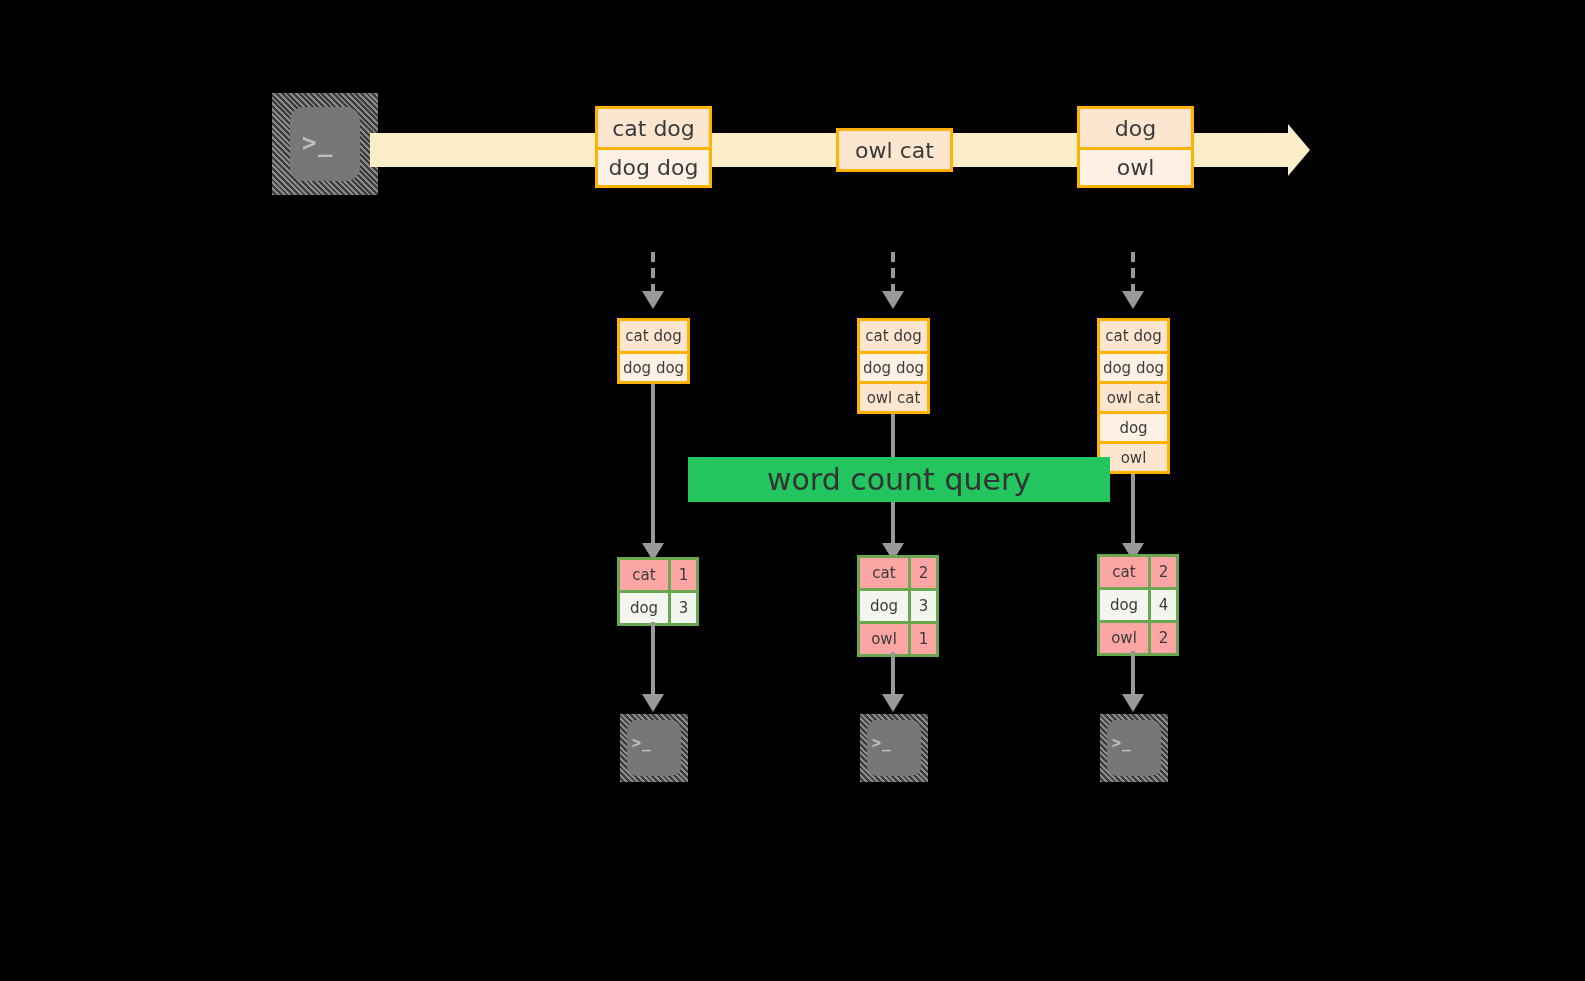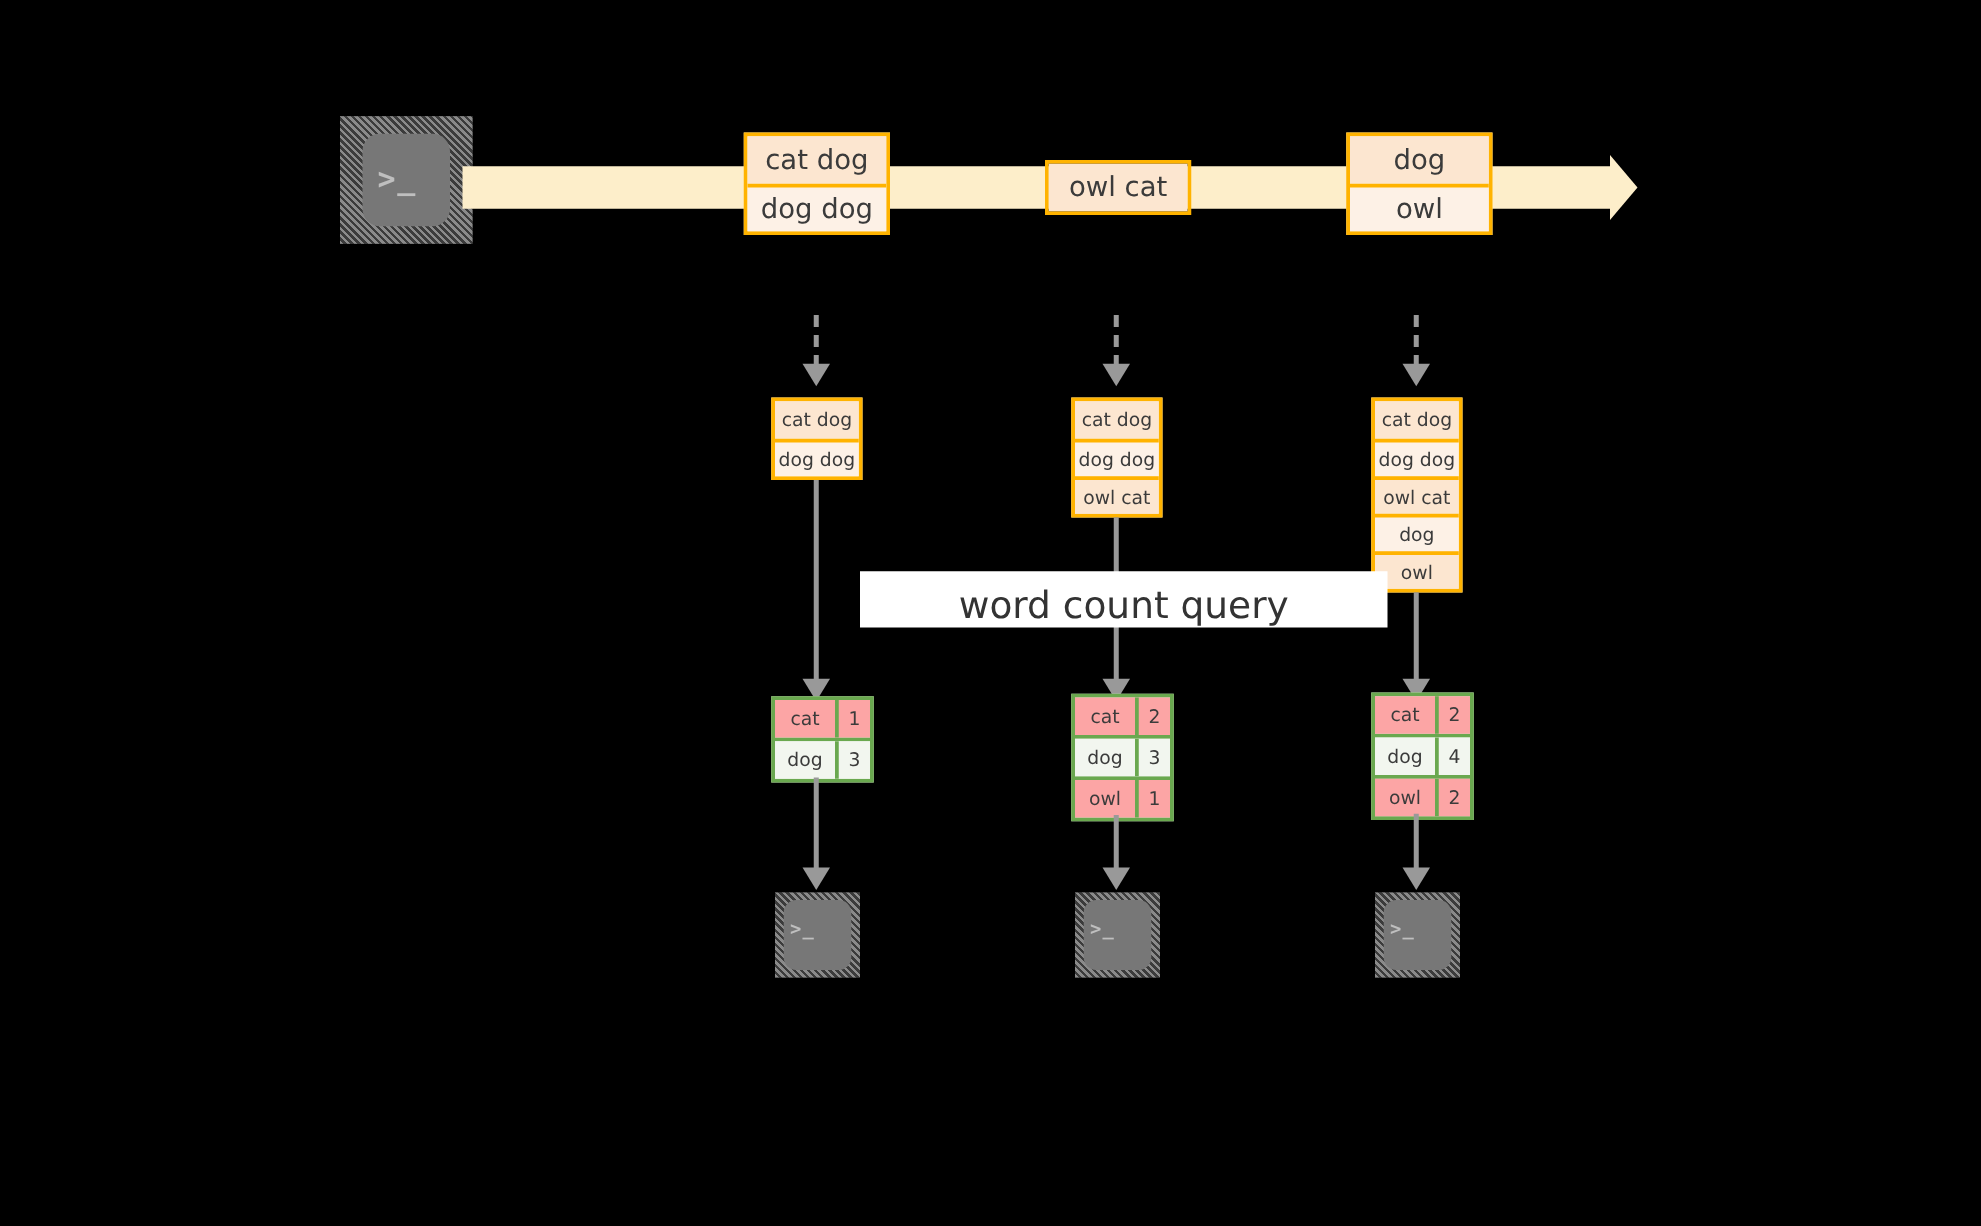--- a/index.html
+++ b/index.html
@@ -121,23 +121,23 @@
     width: 0;
     height: 0;
     border-style: solid;
     border-color: #999999 transparent transparent transparent;
     border-width: 18px 11px 0 11px;
   }
 
   
   .band {
     position: absolute;
-    background: #ffffff;
-    display: flex;
-    align-items: flex-end;
+    background: #22c55e;
+    display: flex;
+    align-items: center;
     justify-content: center;
   }
   .band .band-text {
     font-size: 30px;
     color: #333333;
     white-space: nowrap;
   }
 </style>
 </head>
 <body>

